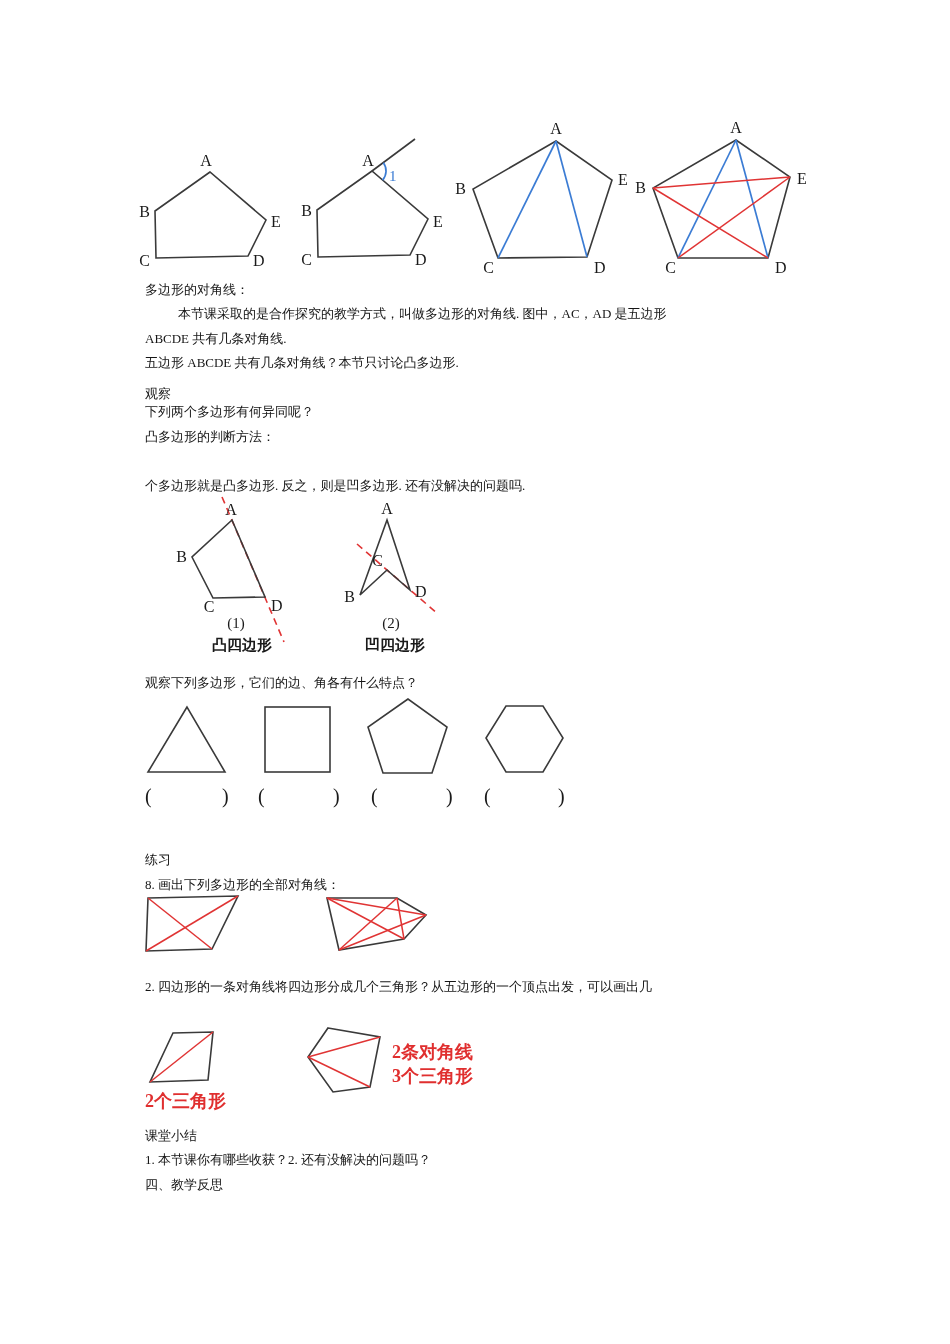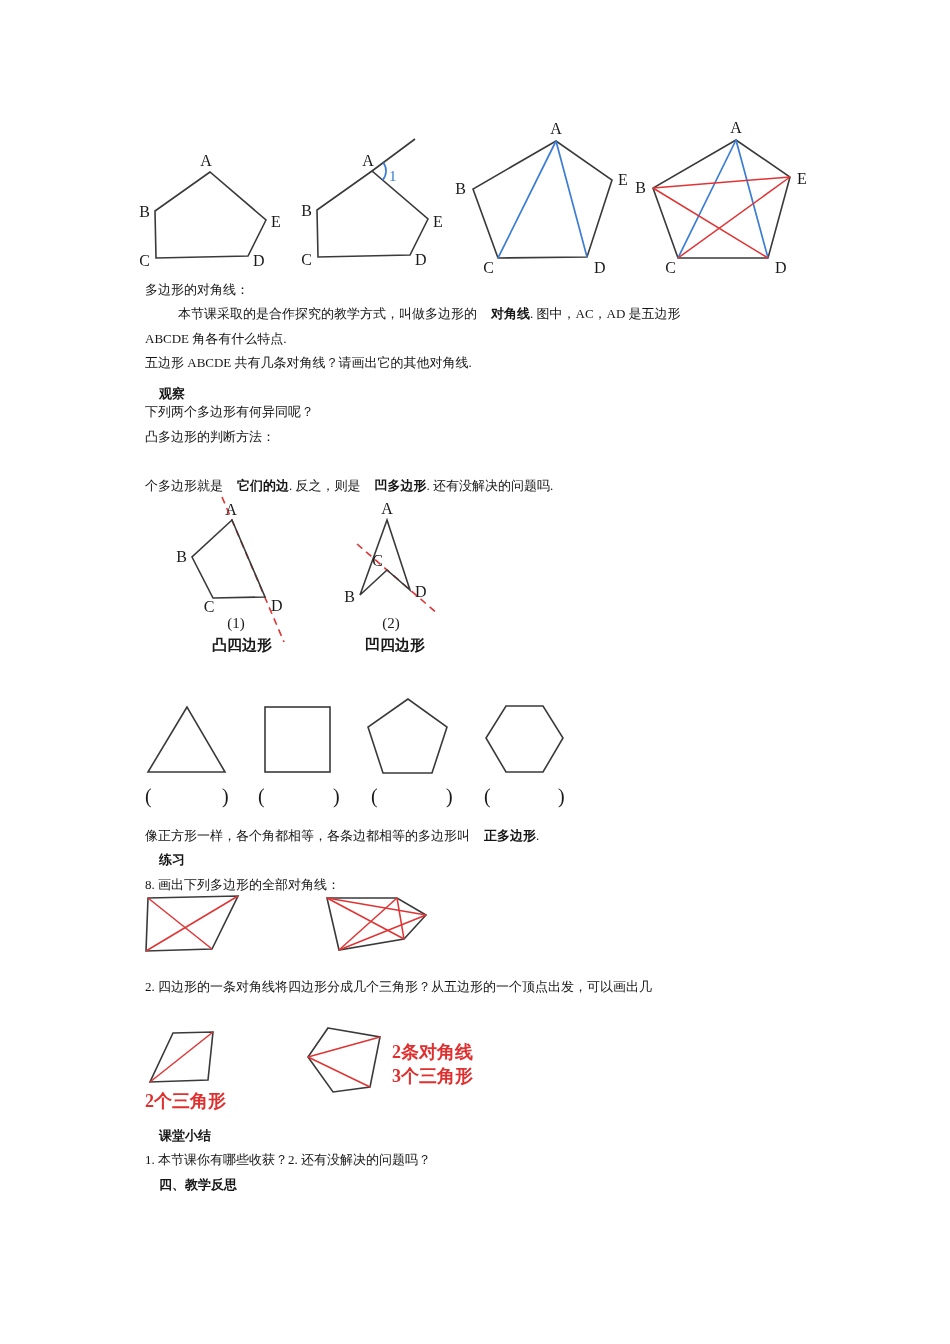--- a/index.html
+++ b/index.html
@@ -3,21 +3,21 @@
 <meta charset="utf-8">
 <style>
   html,body{margin:0;padding:0;}
   body{
     width:950px;height:1344px;background:#ffffff;position:relative;
     font-family:"Liberation Serif","DejaVu Serif",serif;color:#111;
   }
   .page{position:absolute;inset:0;width:950px;height:1344px;background:#fff;}
   .fig-layer{position:absolute;left:0;top:0;width:950px;height:1344px;}
   .tl{position:absolute;font-size:13px;line-height:19px;white-space:nowrap;color:#151515;}
-  .tl .b{font-weight:bold;margin-left:14px;}
+  .tl .b{font-weight:normal;}
   svg .shape{fill:none;stroke:#3a3a3a;stroke-width:1.6;stroke-linejoin:miter;}
   svg .blueline{stroke:#3b7cd4;stroke-width:1.7;}
   svg .redline{stroke:#e03434;stroke-width:1.5;}
   svg .reddash{stroke:#e03434;stroke-width:1.6;stroke-dasharray:7 5;}
   svg .vlabel{font-family:"Liberation Serif","DejaVu Serif",serif;font-size:16px;fill:#1a1a1a;}
   svg .bluelabel{font-family:"Liberation Serif","DejaVu Serif",serif;font-size:15px;fill:#3b7cd4;}
   svg .fig-num{font-family:"Liberation Serif","DejaVu Serif",serif;font-size:15px;fill:#1a1a1a;}
   svg .fig-caption{font-family:"Liberation Serif","DejaVu Serif",serif;font-size:15px;font-weight:bold;fill:#1a1a1a;}
   svg .paren{font-family:"Liberation Serif","DejaVu Serif",serif;font-size:20px;fill:#1a1a1a;}
   svg .red-note{font-family:"Liberation Serif","DejaVu Serif",serif;font-size:18px;font-weight:bold;fill:#e02f2f;}
@@ -137,29 +137,29 @@
       <polygon class="shape" points="328,1028 380,1037 370,1087 333,1092 308,1057"></polygon>
       <line class="redline" x1="308" y1="1057" x2="380" y2="1037"></line>
       <line class="redline" x1="308" y1="1057" x2="370" y2="1087"></line>
       <text class="red-note" x="392" y="1058">2条对角线</text>
       <text class="red-note" x="392" y="1082">3个三角形</text>
     </g>
   </svg>
 
   <div class="tl" style="left:145px;top:280px"><span>多边形的对角线：</span></div>
   <div class="tl" style="left:178px;top:304px"><span>本节课采取的是合作探究的教学方式，叫做多边形的</span><span class="b">对角线</span><span>. 图中，AC，AD 是五边形</span></div>
-  <div class="tl" style="left:145px;top:329px"><span>ABCDE 角各有什么特点.</span></div>
-  <div class="tl" style="left:145px;top:353px"><span>五边形 ABCDE 共有几条对角线？请画出它的其他对角线.</span></div>
+  <div class="tl" style="left:145px;top:329px"><span>ABCDE 共有几条对角线.</span></div>
+  <div class="tl" style="left:145px;top:353px"><span>五边形 ABCDE 共有几条对角线？本节只讨论凸多边形.</span></div>
   <div class="tl" style="left:145px;top:384px"><span class="b">观察</span></div>
   <div class="tl" style="left:145px;top:402px"><span>下列两个多边形有何异同呢？</span></div>
   <div class="tl" style="left:145px;top:427px"><span>凸多边形的判断方法：</span></div>
-  <div class="tl" style="left:145px;top:476px"><span>个多边形就是</span><span class="b">它们的边</span><span>. 反之，则是</span><span class="b">凹多边形</span><span>. 还有没解决的问题吗.</span></div>
+  <div class="tl" style="left:145px;top:476px"><span>个多边形就是</span><span class="b">凸多边形</span><span>. 反之，则是</span><span class="b">凹多边形</span><span>. 还有没解决的问题吗.</span></div>
 
+  <div class="tl" style="left:145px;top:673px"><span>观察下列多边形，它们的边、角各有什么特点？</span></div>
 
-  <div class="tl" style="left:145px;top:826px"><span>像正方形一样，各个角都相等，各条边都相等的多边形叫</span><span class="b">正多边形</span><span>.</span></div>
   <div class="tl" style="left:145px;top:850px"><span class="b">练习</span></div>
   <div class="tl" style="left:145px;top:875px"><span>8. 画出下列多边形的全部对角线：</span></div>
 
   <div class="tl" style="left:145px;top:977px"><span>2. 四边形的一条对角线将四边形分成几个三角形？从五边形的一个顶点出发，可以画出几</span></div>
 
   <div class="tl" style="left:145px;top:1126px"><span class="b">课堂小结</span></div>
   <div class="tl" style="left:145px;top:1150px"><span>1. 本节课你有哪些收获？2. 还有没解决的问题吗？</span></div>
   <div class="tl" style="left:145px;top:1175px"><span class="b">四、教学反思</span></div>
 
 </div>

